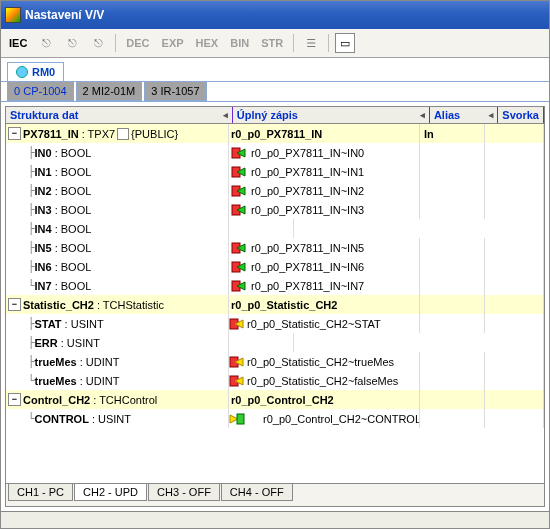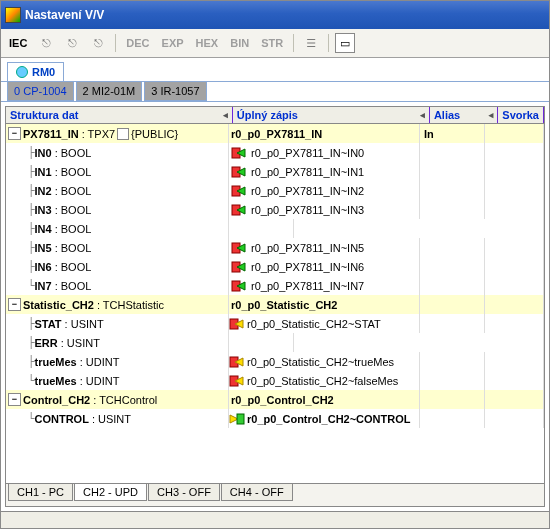--- a/index.html
+++ b/index.html
@@ -379,21 +379,21 @@
                 <span class="type">: USINT</span>
               </span>
             </div>
             <div class="c2">
               <span class="iconyellow">
                 <svg viewBox="0 0 16 16">
                   <polygon points="1,4 9,8 1,12" fill="#fd0" stroke="#a80"></polygon>
                   <rect x="8" y="3" width="7" height="10" fill="#3c3" stroke="#060"></rect>
                 </svg>
               </span>
-              <span style="font-weight:bold;padding-left:2px">r0_p0_Control_CH2~CONTROL</span>
+              <span style="font-weight:normal;padding-left:18px">r0_p0_Control_CH2~CONTROL</span>
             </div>
             <div class="c3"></div>
             <div class="c4"></div>
           </div>
         </div>
       <div class="bottomtabs" id="bottomtabs">
           <div class="btab">CH1 - PC</div>
           <div class="btab active">CH2 - UPD</div>
           <div class="btab">CH3 - OFF</div>
           <div class="btab">CH4 - OFF</div>

